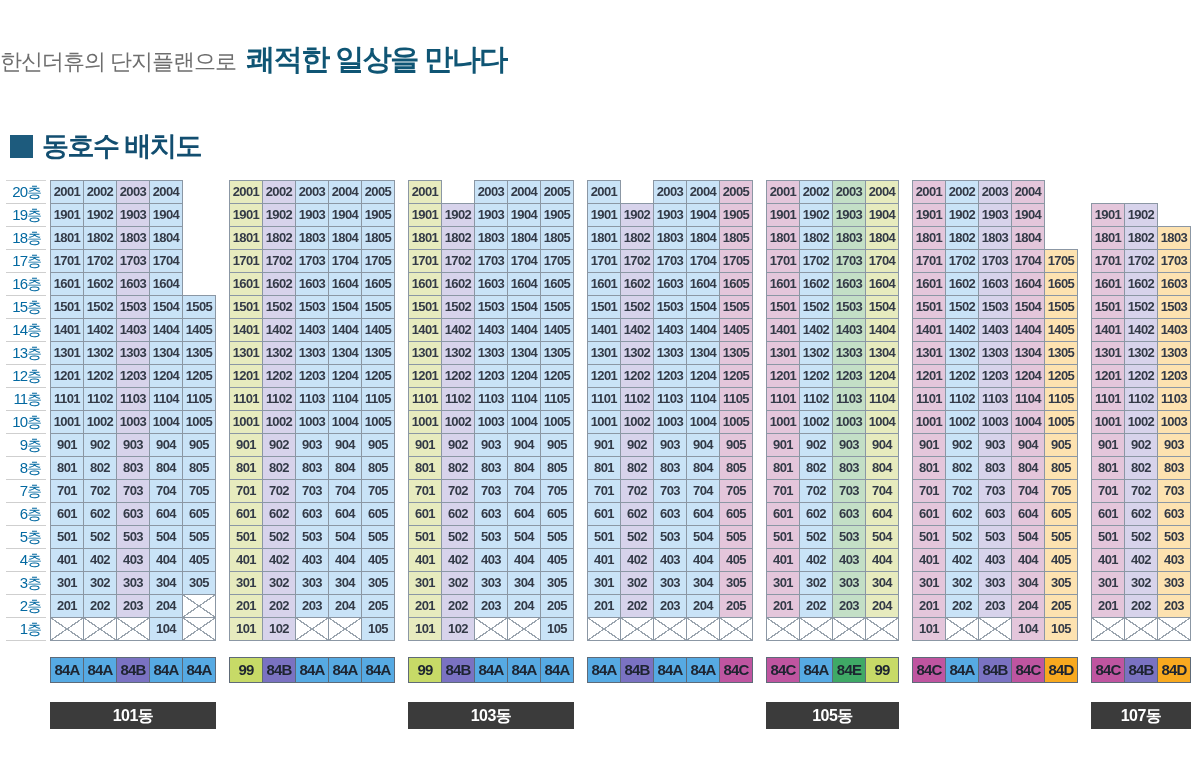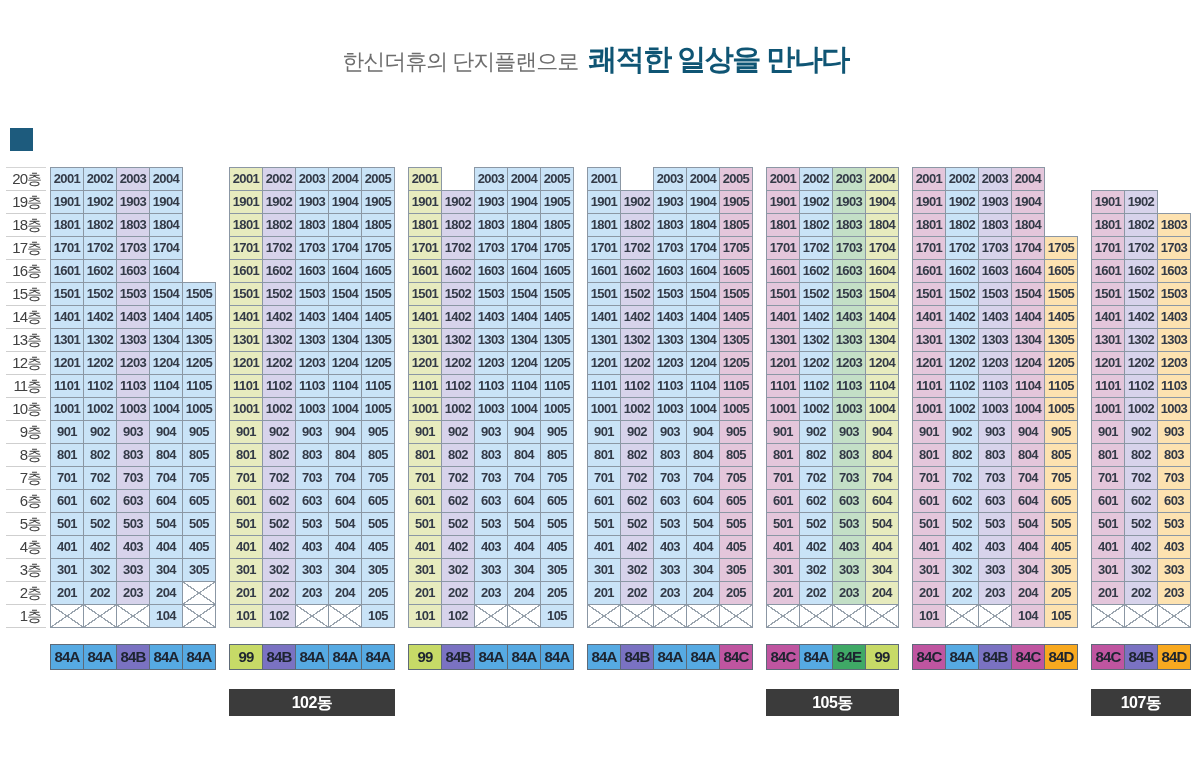--- a/index.html
+++ b/index.html
@@ -1,30 +1,30 @@
 <!DOCTYPE html>
 <html><head>
 <meta charset="utf-8">
 <style>
   html,body{margin:0;padding:0;background:#ffffff;}
   body{width:1191px;height:768px;overflow:hidden;font-family:"Liberation Sans",sans-serif;position:relative;}
 
-  .main-title{margin-top:40px;text-align:center;white-space:nowrap;}
+  .main-title{margin-top:40px;text-align:left;white-space:nowrap;}
   .main-title .light{font-size:22px;color:#6e6e6e;letter-spacing:-1px;}
   .main-title .bold{font-size:29px;color:#0f5574;font-weight:bold;letter-spacing:-1.5px;margin-left:10px;}
 
   .section-header{margin:48px 0 0 10px;display:flex;align-items:center;}
   .section-header .sq{width:23px;height:23px;background:#1d5b7d;margin-right:9px;}
   .section-header .txt{font-size:27px;font-weight:bold;color:#124e70;letter-spacing:-1.5px;}
 
   .layout{margin:16px 0 0 6px;display:flex;align-items:flex-start;}
 
   .floor-col{width:48px;margin-right:2px;border-top:1px solid #d5d5d5;}
   .floor-row{height:23px;box-sizing:border-box;border-bottom:1px solid #cfcfcf;
-             font-size:15px;color:#404040;text-align:right;padding-right:5px;line-height:21px;letter-spacing:-1px;}
+             font-size:15px;color:#0369a1;text-align:right;padding-right:5px;line-height:21px;letter-spacing:-1px;}
 
   .building{margin-left:13px;display:flex;flex-direction:column;align-items:flex-start;}
   .building.first{margin-left:2px;}
 
   .grid{padding-top:1px;padding-left:1px;}
   .grid-row{display:flex;height:24px;margin-top:-1px;}
   .cell{width:34px;margin-left:-1px;box-sizing:border-box;border:1px solid #8b97a4;
         font-size:13px;font-weight:600;color:#333a47;text-align:center;line-height:22px;
         letter-spacing:-0.6px;background:#fff;}
   .cell.ghost{visibility:hidden;}
@@ -41,20 +41,21 @@
 </style>
 </head>
 <body>
 
 <div class="main-title">
   <span class="light">한신더휴의 단지플랜으로</span><span class="bold">쾌적한 일상을 만나다</span>
 </div>
 
 <div class="section-header">
   <span class="sq"></span>
+  <span class="txt">동호수 배치도</span>
 </div>
 
 <div class="layout">
   <div class="floor-col">
       <div class="floor-row">20층</div>
       <div class="floor-row">19층</div>
       <div class="floor-row">18층</div>
       <div class="floor-row">17층</div>
       <div class="floor-row">16층</div>
       <div class="floor-row">15층</div>
@@ -217,20 +218,21 @@
           <div class="cell xcell"></div>
         </div>
       </div>
       <div class="types">
         <div class="type-badge" style="background: rgb(86, 170, 227);">84A</div>
         <div class="type-badge" style="background: rgb(86, 170, 227);">84A</div>
         <div class="type-badge" style="background: rgb(122, 114, 194);">84B</div>
         <div class="type-badge" style="background: rgb(86, 170, 227);">84A</div>
         <div class="type-badge" style="background: rgb(86, 170, 227);">84A</div>
       </div>
+      <div class="bar">101동</div>
     </div>
     <div class="building">
       <div class="grid">
         <div class="grid-row">
           <div class="cell" style="background: rgb(231, 235, 190);">2001</div>
           <div class="cell" style="background: rgb(215, 211, 235);">2002</div>
           <div class="cell" style="background: rgb(201, 227, 247);">2003</div>
           <div class="cell" style="background: rgb(201, 227, 247);">2004</div>
           <div class="cell" style="background: rgb(201, 227, 247);">2005</div>
         </div>
@@ -368,21 +370,20 @@
           <div class="cell" style="background: rgb(201, 227, 247);">105</div>
         </div>
       </div>
       <div class="types">
         <div class="type-badge" style="background: rgb(199, 218, 103);">99</div>
         <div class="type-badge" style="background: rgb(122, 114, 194);">84B</div>
         <div class="type-badge" style="background: rgb(86, 170, 227);">84A</div>
         <div class="type-badge" style="background: rgb(86, 170, 227);">84A</div>
         <div class="type-badge" style="background: rgb(86, 170, 227);">84A</div>
       </div>
-      <div class="bar">102동</div>
     </div>
     <div class="building">
       <div class="grid">
         <div class="grid-row">
           <div class="cell" style="background: rgb(231, 235, 190);">2001</div>
           <div class="cell ghost"></div>
           <div class="cell" style="background: rgb(201, 227, 247);">2003</div>
           <div class="cell" style="background: rgb(201, 227, 247);">2004</div>
           <div class="cell" style="background: rgb(201, 227, 247);">2005</div>
         </div>
@@ -520,20 +521,21 @@
           <div class="cell" style="background: rgb(201, 227, 247);">105</div>
         </div>
       </div>
       <div class="types">
         <div class="type-badge" style="background: rgb(199, 218, 103);">99</div>
         <div class="type-badge" style="background: rgb(122, 114, 194);">84B</div>
         <div class="type-badge" style="background: rgb(86, 170, 227);">84A</div>
         <div class="type-badge" style="background: rgb(86, 170, 227);">84A</div>
         <div class="type-badge" style="background: rgb(86, 170, 227);">84A</div>
       </div>
+      <div class="bar">103동</div>
     </div>
     <div class="building">
       <div class="grid">
         <div class="grid-row">
           <div class="cell" style="background: rgb(201, 227, 247);">2001</div>
           <div class="cell ghost"></div>
           <div class="cell" style="background: rgb(201, 227, 247);">2003</div>
           <div class="cell" style="background: rgb(201, 227, 247);">2004</div>
           <div class="cell" style="background: rgb(228, 198, 219);">2005</div>
         </div>

